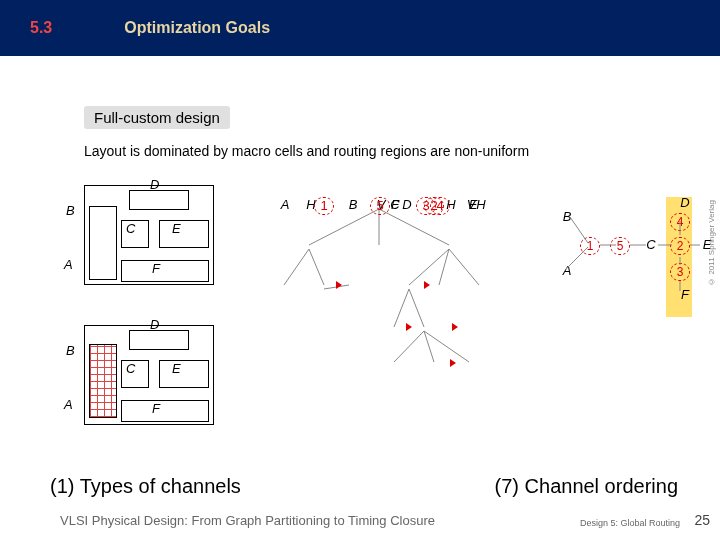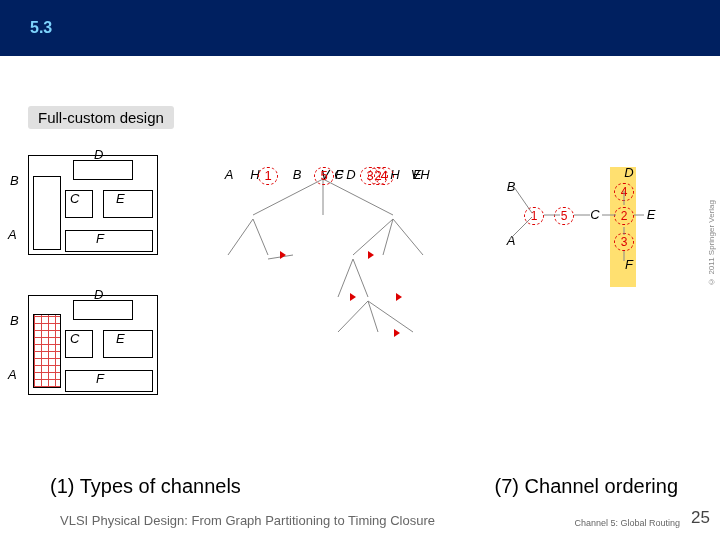--- a/index.html
+++ b/index.html
@@ -1,20 +1,20 @@
 <!DOCTYPE html>
 <html><head>
 <meta charset="utf-8">
 <style>
 *{box-sizing:border-box;margin:0;padding:0}
 body{width:720px;height:540px;background:#fff;font-family:Arial,sans-serif;font-size:13px;color:#000;position:relative;overflow:hidden}
 .header{width:100%;height:56px;background:#002060;display:flex;align-items:center;padding-left:30px}
-.section-num{color:#7dd3fc;font-size:16px;font-weight:bold;margin-right:72px}
+.section-num{color:#ef4444;font-size:16px;font-weight:bold;margin-right:72px}
 .section-title{color:#e8d5a0;font-size:16px;font-weight:bold}
-.content{padding:50px 30px 0 28px;position:relative}
+.content{padding:50px 30px 0 84px;position:relative}
 .heading-box{background:#e0e0e0;border-radius:3px;padding:3px 10px;display:inline-block;font-size:15px}
 .body-text{margin-top:14px;font-size:14px}
 .diagram-area{position:relative;width:640px;height:280px;margin-top:18px}
 .layout-box{position:absolute;border:1px solid #000}
 .lb1{left:0;top:8px;width:130px;height:100px}
 .lb1 .B{left:4px;top:20px;width:28px;height:74px;border:1px solid #000;position:absolute}
 .lb1 .D{left:44px;top:4px;width:60px;height:20px;border:1px solid #000;position:absolute}
 .lb1 .C{left:36px;top:34px;width:28px;height:28px;border:1px solid #000;position:absolute}
 .lb1 .E{left:74px;top:34px;width:50px;height:28px;border:1px solid #000;position:absolute}
 .lb1 .F{left:36px;top:74px;width:88px;height:22px;border:1px solid #000;position:absolute}
@@ -28,36 +28,38 @@
 .tree{position:absolute;left:180px;top:20px;width:240px;height:150px}
 .tnode{position:absolute;width:22px;height:16px;font-style:italic;font-size:13px;text-align:center}
 .tleaf{border:1px dashed #d00;border-radius:10px;width:20px;height:18px;line-height:16px;color:#d00;font-style:normal}
 .tree svg{position:absolute;left:0;top:0}
 .order-tree{position:absolute;left:456px;top:24px;width:170px;height:160px}
 .onode{position:absolute;width:22px;height:16px;font-style:italic;font-size:13px;text-align:center}
 .onum{position:absolute;border:1px dashed #d00;border-radius:10px;width:20px;height:18px;line-height:16px;text-align:center;color:#d00;font-size:12px;font-style:normal}
 .yellow-col{position:absolute;left:126px;top:-4px;width:26px;height:120px;background:#ffe070;z-index:-1}
 .footer-left{position:absolute;left:60px;bottom:12px;font-size:13px;color:#666}
 .footer-right{position:absolute;right:40px;bottom:12px;font-size:9px;color:#666}
-.page-num{position:absolute;right:10px;bottom:12px;font-size:17px;color:#444}
+.page-num{position:absolute;right:10px;bottom:12px;font-size:14px;color:#444}
 .caption{position:absolute;font-size:20px}
 .cap1{left:50px;bottom:42px}
 .cap2{right:42px;bottom:42px}
 .copyright{position:absolute;right:4px;top:200px;font-size:8px;color:#888;writing-mode:vertical-rl;transform:rotate(180deg)}
 .arrow-small{position:absolute;width:0;height:0;border-top:4px solid transparent;border-bottom:4px solid transparent;border-left:6px solid #d00}
 </style>
 </head>
 <body>
 
 <div class="header">
   <span class="section-num">5.3</span>
+  <span class="section-title">Optimization Goals</span>
 </div>
 
 <div class="content">
   <div class="heading-box">Full-custom design</div>
+  <div class="body-text">Layout is dominated by macro cells and routing regions are non-uniform</div>
 
   <div class="diagram-area">
 
     <div class="layout-box lb1">
       <div class="B"></div>
       <div class="D"></div>
       <div class="C"></div>
       <div class="E"></div>
       <div class="F"></div>
     </div>
@@ -152,15 +154,15 @@
       </svg>
     </div>
 
   </div>
 </div>
 
 <div class="caption cap1">(1) Types of channels</div>
 <div class="caption cap2">(7) Channel ordering</div>
 
 <div class="footer-left">VLSI Physical Design: From Graph Partitioning to Timing Closure</div>
-<div class="footer-right">Channel 5: Global Routing</div>
+<div class="footer-right">Design 5: Global Routing</div>
 <div class="page-num">25</div>
 <div class="copyright">© 2011 Springer Verlag</div>
 
 </body></html>

